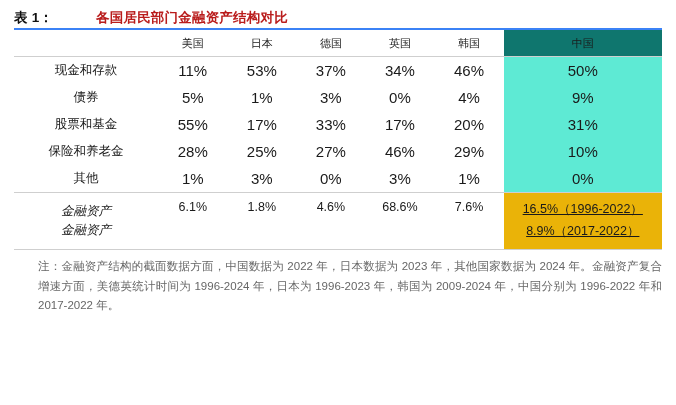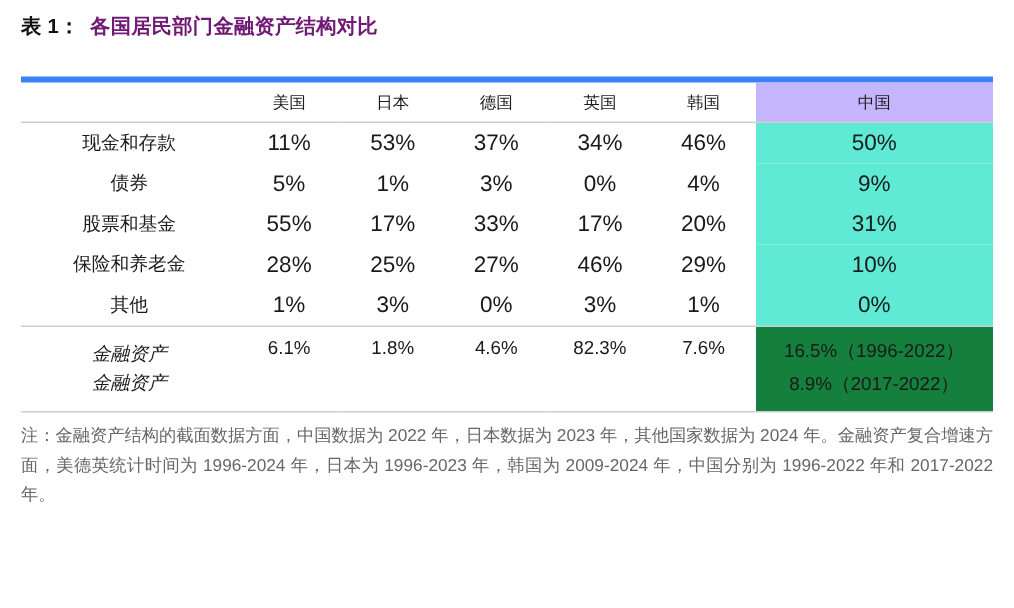--- a/index.html
+++ b/index.html
@@ -19,34 +19,35 @@
     height: 405px;
     position: relative;
     box-sizing: border-box;
     padding: 0 14px;
   }
   .title-row {
     display: flex;
     align-items: flex-start;
     gap: 7px;
     padding-top: 9px;
-    padding-bottom: 24px;
-    border-bottom: 4px solid #3b82f6;
+    padding-bottom: 1px;
+    border-bottom: 2px solid #3b82f6;
   }
   .title-label {
     font-size: 13.5px;
     font-weight: bold;
     color: #111;
     letter-spacing: 0.2px;
   }
   .title-text {
     font-size: 13.5px;
     font-weight: bold;
-    color: #701a75;
+    color: #b91c1c;
     letter-spacing: 0.2px;
+    margin-left: 36px;
   }
   table.data {
     width: 100%;
     border-collapse: collapse;
     table-layout: fixed;
     font-size: 12.5px;
   }
   table.data col.c-label { width: 142px; }
   table.data col.c-num { width: 68px; }
   table.data col.c-china { width: 156px; }
@@ -72,21 +73,21 @@
   }
   td.rowlabel, th.rowlabel {
     text-align: left;
     padding-left: 4px;
     font-size: 12.5px;
   }
   .china-cell {
     background: #5eead4;
   }
   .china-head {
-    background: #c4b5fd;
+    background: #0f766e;
     font-weight: bold;
   }
   .sep-row td {
     height: 0;
     border-top: 1px solid #cfcfcf;
     padding: 0;
     line-height: 0;
     font-size: 0;
   }
   .growth-row td {
@@ -95,26 +96,27 @@
     vertical-align: top;
     padding-top: 5px;
   }
   .growth-label {
     text-align: left;
     padding-left: 4px;
     line-height: 1.55;
   }
   .growth-label div { white-space: nowrap; font-style: italic; }
   .china-growth {
-    background: #15803d;
+    background: #eab308;
     vertical-align: middle;
     text-align: center;
     line-height: 1.75;
     font-size: 12.5px;
     padding: 4px 8px 6px 8px;
+    text-decoration: underline;
   }
   .china-growth div { }
   .bottom-border td {
     border-bottom: 1px solid #cfcfcf;
     height: 0;
     padding: 0;
     line-height: 0;
     font-size: 0;
   }
   .footnotes {
@@ -123,20 +125,21 @@
     color: #555;
     line-height: 1.7;
   }
   .src {
     color: #666;
     margin-bottom: 2px;
   }
   .note {
     color: #666;
     text-align: justify;
+    margin-left: 24px;
   }
 </style>
 </head>
 <body>
 
 <div class="page">
 
   <div class="title-row">
     <span class="title-label">表 1：</span>
     <span class="title-text">各国居民部门金融资产结构对比</span>
@@ -221,21 +224,21 @@
       </tr>
 
       <tr class="growth-row">
         <td class="growth-label" rowspan="2">
           <div>金融资产</div>
           <div>金融资产</div>
         </td>
         <td>6.1%</td>
         <td>1.8%</td>
         <td>4.6%</td>
-        <td>82.3%</td>
+        <td>68.6%</td>
         <td>7.6%</td>
         <td class="china-growth" rowspan="2">
           <div>16.5%（1996-2022）</div>
           <div>8.9%（2017-2022）</div>
         </td>
       </tr>
       <tr class="growth-row">
         <td></td>
         <td></td>
         <td></td>

